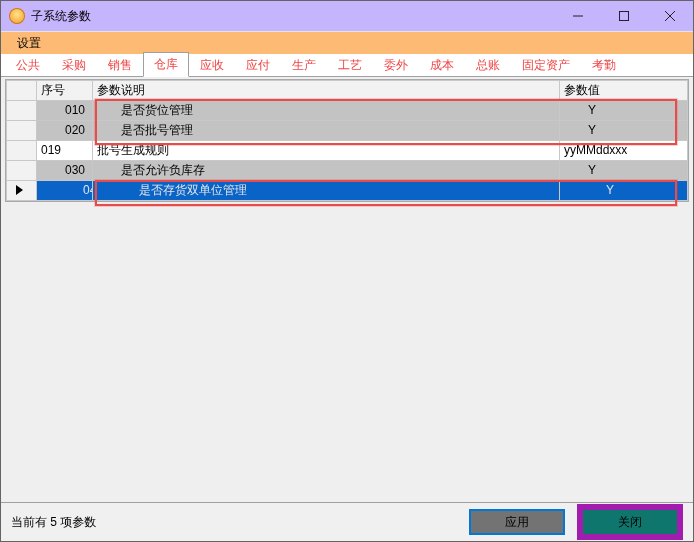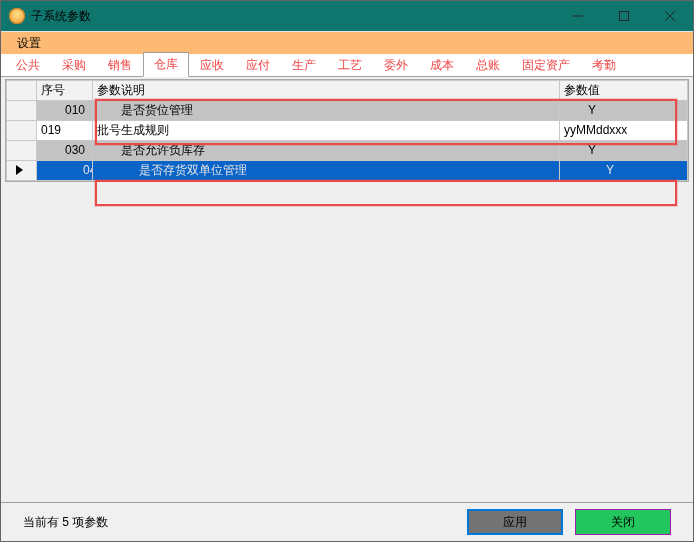--- a/index.html
+++ b/index.html
@@ -18,21 +18,21 @@
     display: flex;
     flex-direction: column;
     position: relative;
     background: #fff;
   }
   
   .titlebar {
     height: 30px;
     display: flex;
     align-items: center;
-    background: #0f766e;
+    background: #c4b5fd;
     border-bottom: 1px solid #e5e5e5;
   }
   .titlebar .app-icon {
     width: 16px;
     height: 16px;
     margin: 0 6px 0 8px;
     border-radius: 50%;
     background: radial-gradient(circle at 50% 40%, #ffe38a 0%, #f8b24c 60%, #e7892b 100%);
     box-shadow: inset 0 0 0 1px #c77a22;
   }
@@ -141,30 +141,30 @@
     border: 2px solid #e94b4b;
     box-shadow: 0 0 0 1px rgba(233,75,75,0.25);
     pointer-events: none;
   }
   
   .footer {
     height: 38px;
     border-top: 1px solid #a0a0a0;
     display: flex;
     align-items: center;
-    padding: 0 22px;
+    padding: 0 10px;
     background: #f0f0f0;
   }
   .footer .status { flex: 1 1 auto; }
   .btn {
     min-width: 74px;
     height: 24px;
     margin-left: 12px;
-    border: 1px solid #a21caf;
-    background: #22c55e;
+    border: 6px solid #a21caf;
+    background: #0f766e;
     display: inline-flex;
     align-items: center;
     justify-content: center;
     padding: 0 10px;
   }
   .btn.primary {
     border: 1px solid #0078d7;
     box-shadow: 0 0 0 1px #0078d7 inset;
     background: #737373;
   }
@@ -232,20 +232,26 @@
             <th>参数值</th>
           </tr>
         </thead>
         <tbody id="grid-body">
             <tr class="shaded">
               <td class="rowhdr"></td>
               <td>010</td>
               <td>是否货位管理</td>
               <td>Y</td>
             </tr>
+            <tr class="shaded">
+              <td class="rowhdr"></td>
+              <td>020</td>
+              <td>是否批号管理</td>
+              <td>Y</td>
+            </tr>
             <tr>
               <td class="rowhdr"></td>
               <td>019</td>
               <td>批号生成规则</td>
               <td>yyMMddxxx</td>
             </tr>
             <tr class="shaded">
               <td class="rowhdr"></td>
               <td>030</td>
               <td>是否允许负库存</td>

